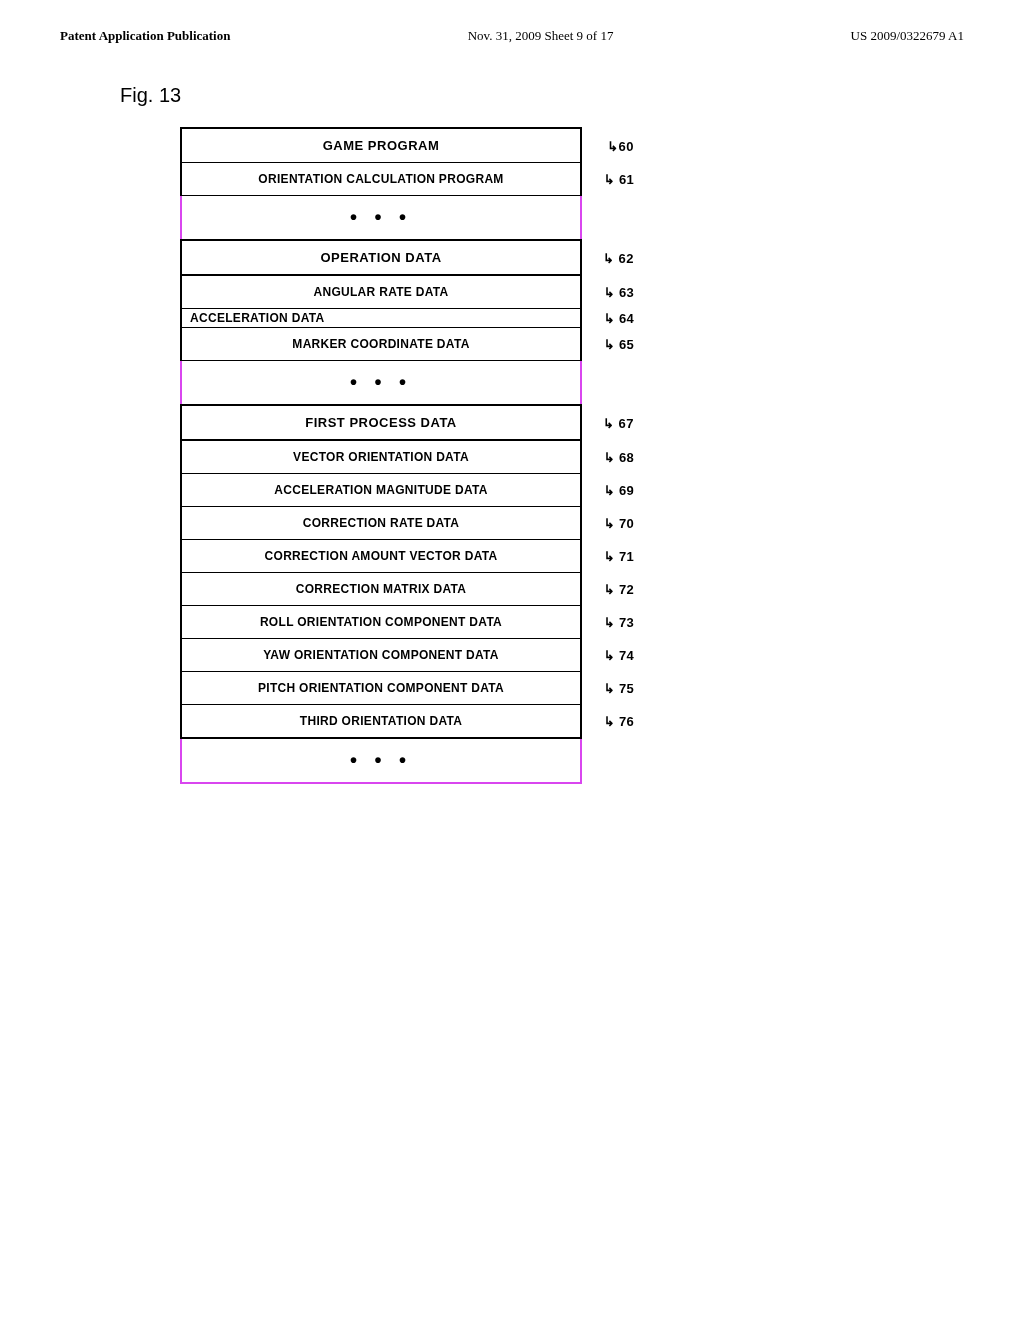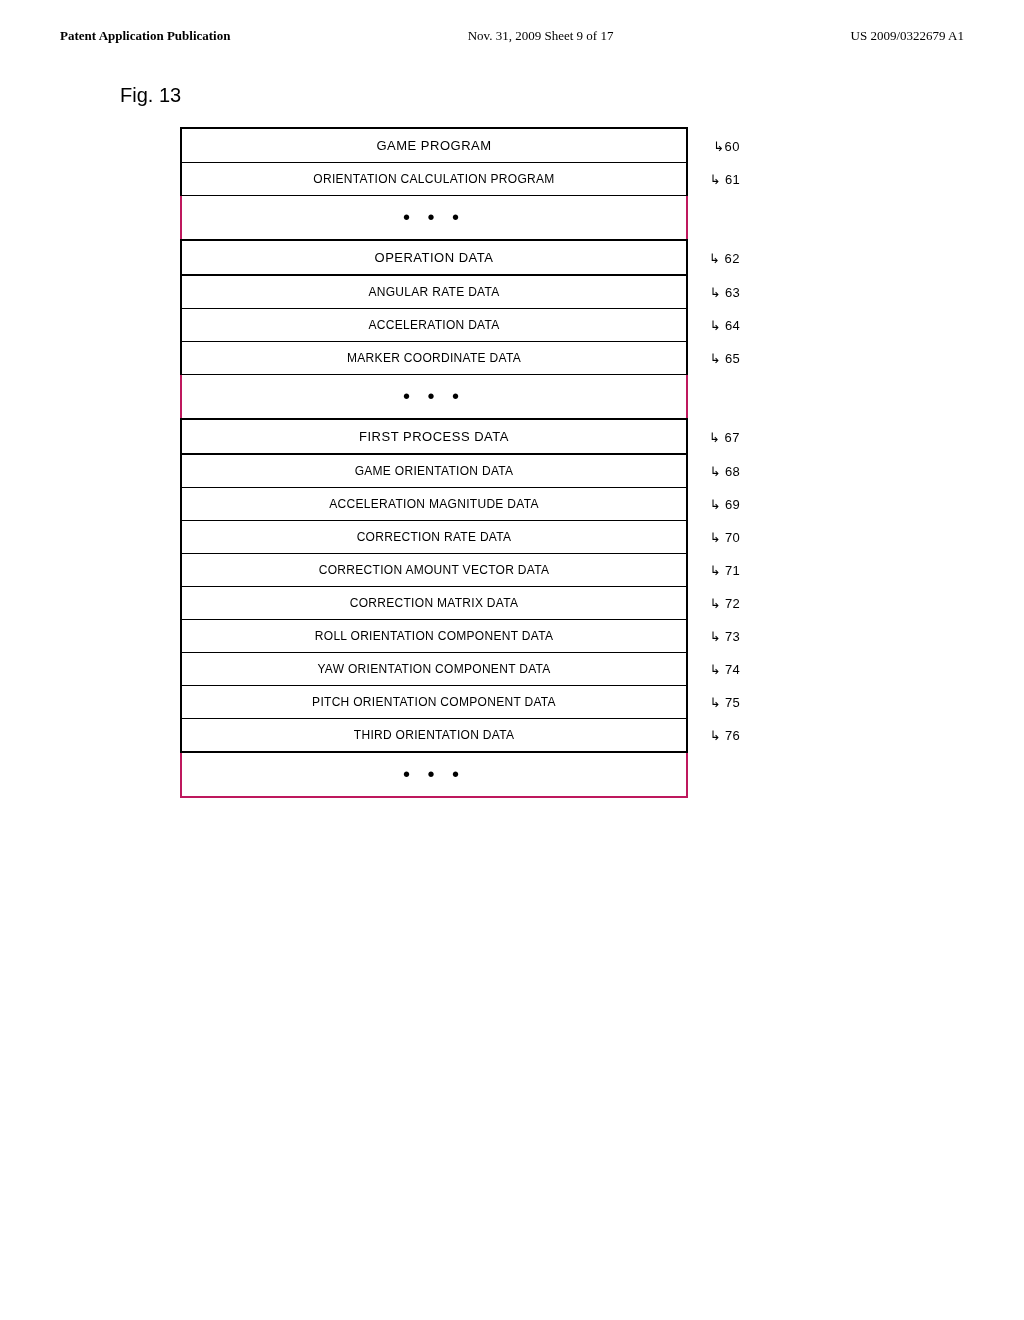--- a/index.html
+++ b/index.html
@@ -70,21 +70,21 @@
 <div class="page-header">
   <span class="header-left">Patent Application Publication</span>
   <span class="header-center">Nov. 31, 2009   Sheet 9 of 17</span>
   <span class="header-right">US 2009/0322679 A1</span>
 </div>
 
 <div class="fig-label">Fig. 13</div>
 
 <div class="diagram-container">
   <div class="diagram-wrapper">
-    <table class="outer-box" style="border-collapse:collapse; width:508px; border:2px solid #be185d;">
+    <table class="outer-box" style="border-collapse:collapse; width:402px; border:2px solid #d946ef;font-weight:bold;">
       <tbody>
 
         <tr>
           <td style="border:1px solid #000; border-top:2px solid #000; border-left:2px solid #000; border-right:2px solid #000; text-align:center; padding:9px 8px; font-family:Arial,sans-serif; font-size:13px; letter-spacing:0.5px; position:relative;">
             <span>GAME PROGRAM</span>
             <span class="ref-hook" style="position:absolute; right:-54px; top:50%; transform:translateY(-50%); font-size:13px; font-family:Arial,sans-serif;">↳ <span>60</span></span>
           </td>
         </tr>
 
         <tr>
@@ -108,21 +108,21 @@
         </tr>
 
         <tr>
           <td style="border:1px solid #000; border-left:2px solid #000; border-right:2px solid #000; text-align:center; padding:9px 8px; font-family:Arial,sans-serif; font-size:12px; letter-spacing:0.3px; position:relative;">
             <span>ANGULAR RATE DATA</span>
             <span style="position:absolute; right:-54px; top:50%; transform:translateY(-50%); font-size:13px; font-family:Arial,sans-serif;">↳ <span>63</span></span>
           </td>
         </tr>
 
         <tr>
-          <td style="border:1px solid #000; border-left:2px solid #000; border-right:2px solid #000; text-align:center; padding:9px 8px; font-family:Arial,sans-serif; font-size:12px; letter-spacing:0.3px; position:relative;">
+          <td style="border:1px solid #000; border-left:2px solid #000; border-right:2px solid #000; text-align:left; padding:2px 8px; font-family:Arial,sans-serif; font-size:12px; letter-spacing:0.3px; position:relative;">
             <span>ACCELERATION DATA</span>
             <span style="position:absolute; right:-54px; top:50%; transform:translateY(-50%); font-size:13px; font-family:Arial,sans-serif;">↳ <span>64</span></span>
           </td>
         </tr>
 
         <tr>
           <td style="border:1px solid #000; border-left:2px solid #000; border-right:2px solid #000; text-align:center; padding:9px 8px; font-family:Arial,sans-serif; font-size:12px; letter-spacing:0.3px; position:relative;">
             <span>MARKER COORDINATE DATA</span>
             <span style="position:absolute; right:-54px; top:50%; transform:translateY(-50%); font-size:13px; font-family:Arial,sans-serif;">↳ <span>65</span></span>
           </td>
@@ -137,21 +137,21 @@
 
         <tr>
           <td style="border:2px solid #000; text-align:center; padding:9px 8px; font-family:Arial,sans-serif; font-size:13px; letter-spacing:0.5px; position:relative;">
             <span>FIRST PROCESS DATA</span>
             <span style="position:absolute; right:-54px; top:50%; transform:translateY(-50%); font-size:13px; font-family:Arial,sans-serif;">↳ <span>67</span></span>
           </td>
         </tr>
 
         <tr>
           <td style="border:1px solid #000; border-left:2px solid #000; border-right:2px solid #000; text-align:center; padding:9px 8px; font-family:Arial,sans-serif; font-size:12px; letter-spacing:0.3px; position:relative;">
-            <span>GAME ORIENTATION DATA</span>
+            <span>VECTOR ORIENTATION DATA</span>
             <span style="position:absolute; right:-54px; top:50%; transform:translateY(-50%); font-size:13px; font-family:Arial,sans-serif;">↳ <span>68</span></span>
           </td>
         </tr>
 
         <tr>
           <td style="border:1px solid #000; border-left:2px solid #000; border-right:2px solid #000; text-align:center; padding:9px 8px; font-family:Arial,sans-serif; font-size:12px; letter-spacing:0.3px; position:relative;">
             <span>ACCELERATION MAGNITUDE DATA</span>
             <span style="position:absolute; right:-54px; top:50%; transform:translateY(-50%); font-size:13px; font-family:Arial,sans-serif;">↳ <span>69</span></span>
           </td>
         </tr>

